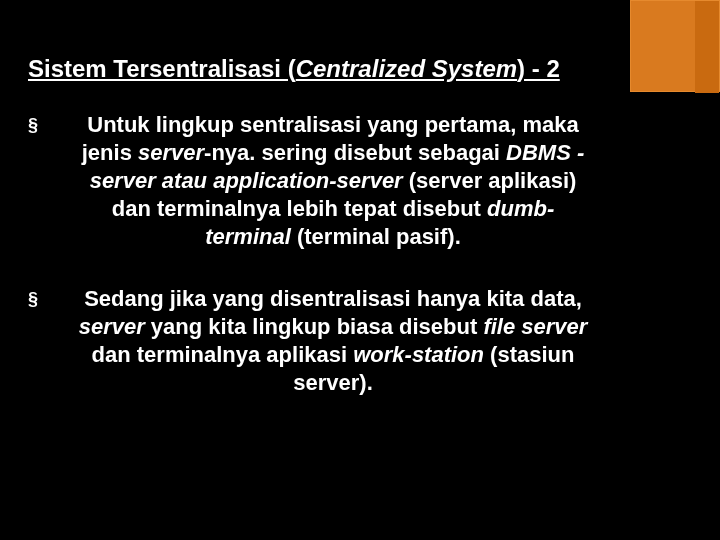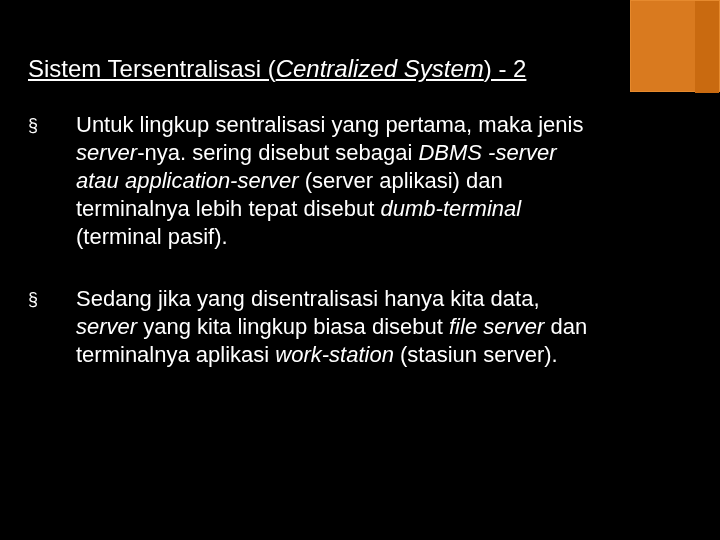--- a/index.html
+++ b/index.html
@@ -1,15 +1,15 @@
 <!DOCTYPE html>
 <html><head>
 <meta charset="utf-8">
 <style>
-  * { margin: 0; padding: 0; box-sizing: border-box; }
+  * { margin: 0; padding: 0; box-sizing: border-box; font-weight: bold; }
   html, body { width: 720px; height: 540px; overflow: hidden; }
   body {
     background: #000;
     font-family: Arial, "Helvetica Neue", Helvetica, sans-serif;
     color: #fff;
     position: relative;
   }
   .accent-block {
     position: absolute;
     top: 0;
@@ -57,20 +57,21 @@
     flex: 0 0 48px;
     font-size: 18px;
     line-height: 28px;
     color: #fff;
   }
   .bullet-text {
     flex: 1;
     font-size: 22px;
     line-height: 28px;
     color: #fff;
+    text-align: center;
   }
   .bullet-text .i { font-style: italic; }
 </style>
 </head>
 <body>
 
 <div class="accent-block"></div>
 
 <div class="slide">
 

